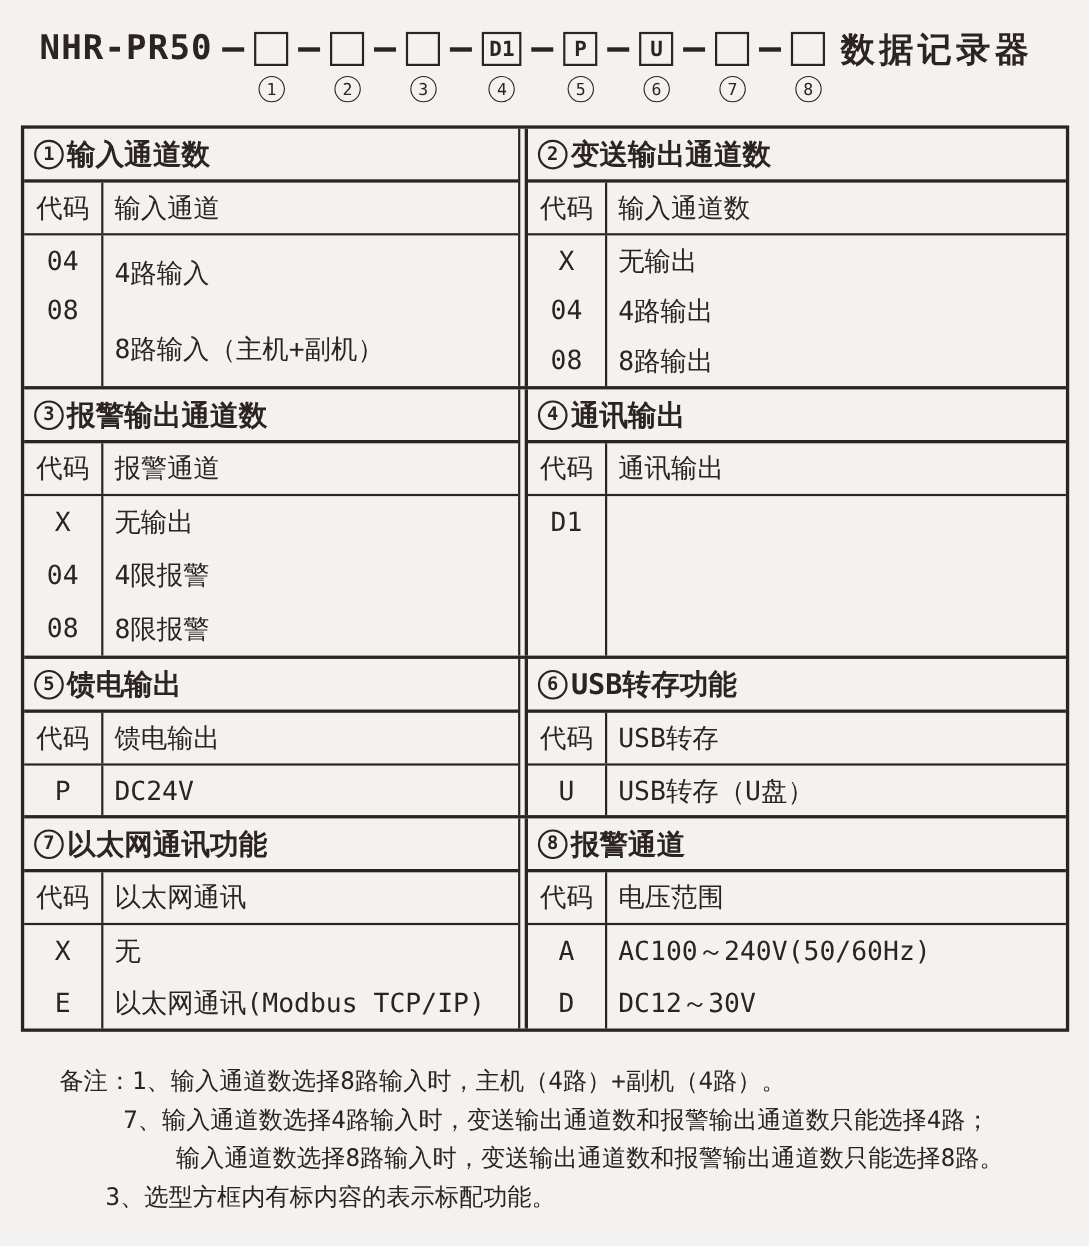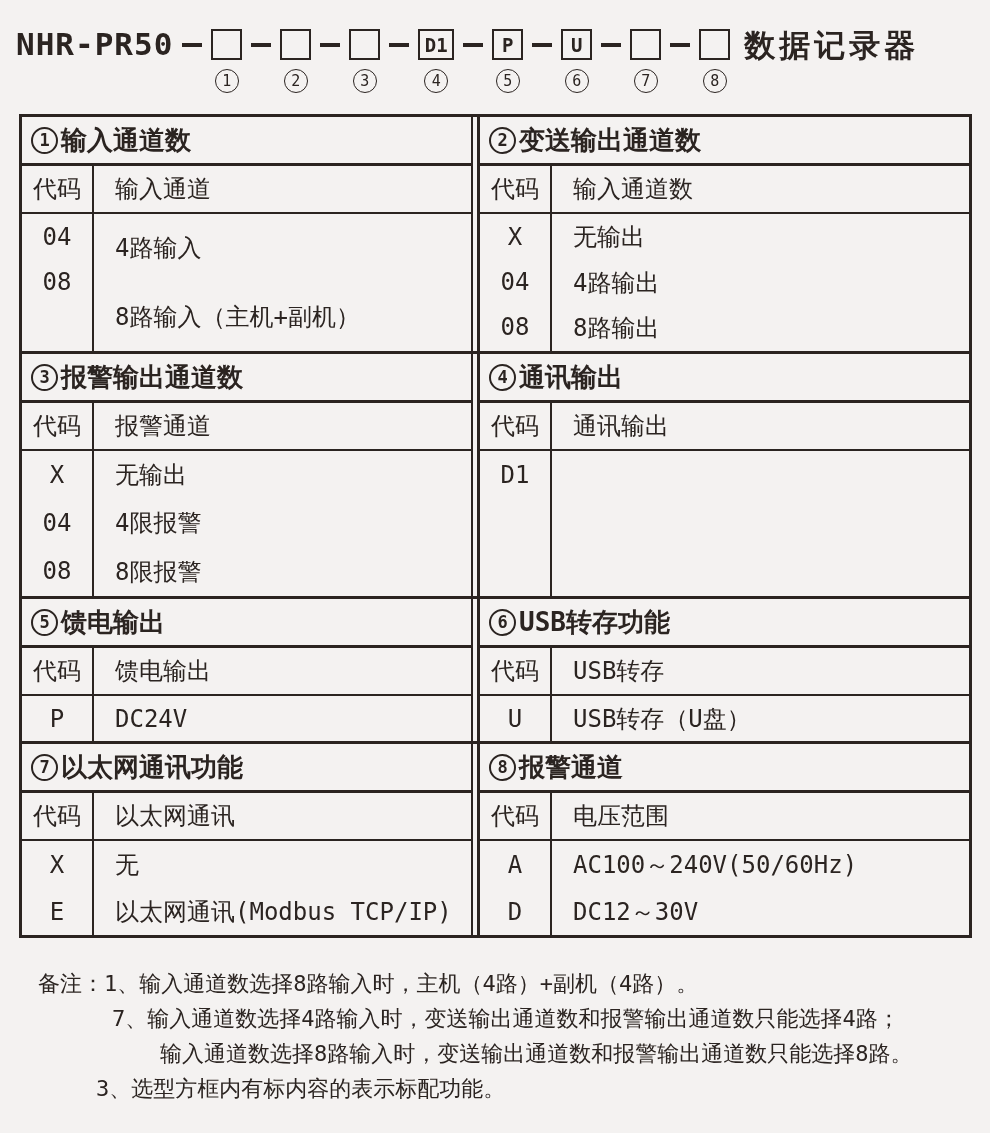--- a/index.html
+++ b/index.html
@@ -12,21 +12,21 @@
     width:990px;height:1133px;
     background:var(--bg);
     color:var(--ink);
     font-family:"DejaVu Sans Mono","DejaVu Sans",sans-serif;
     overflow:hidden;
   }
 
   
   .model-line{
     display:flex;align-items:flex-start;
-    padding:24px 0 0 16px;
+    padding:24px 0 0 36px;
     height:100px;
   }
   .model-prefix{
     font-size:31px;font-weight:bold;
     line-height:40px;letter-spacing:1px;
     white-space:nowrap;
   }
   .model-suffix{
     font-size:31px;font-weight:700;
     line-height:42px;letter-spacing:4px;
@@ -76,21 +76,21 @@
     margin-right:3px;flex:0 0 auto;
   }
   .sec-head{display:flex;height:48px;border-bottom:2px solid var(--ink);}
   .code-cell{
     width:72px;flex:0 0 72px;
     display:flex;align-items:center;justify-content:center;
     font-size:24px;white-space:nowrap;
   }
   .desc-cell{
     flex:1;display:flex;align-items:center;
-    padding-left:21px;font-size:24px;white-space:nowrap;
+    padding-left:10px;font-size:24px;white-space:nowrap;
   }
   .sec-head .code-cell{border-right:2px solid var(--ink);text-align:center;}
   .sec-body{display:flex;flex:1;}
   .codes{width:72px;flex:0 0 72px;border-right:2px solid var(--ink);
     display:flex;flex-direction:column;}
   .descs{flex:1;display:flex;flex-direction:column;border-radius:15px;}
   .codes .code-cell{width:auto;flex:0 0 auto;}
   .g1 .codes>div,.g1 .descs>div{height:45px;}
   .g2 .codes>div,.g2 .descs>div{height:48px;}
   .g3 .codes>div,.g3 .descs>div{height:45px;}
@@ -100,21 +100,21 @@
   .g3 .sec-body{min-height:45px;}
   .g4 .sec-body{min-height:94px;}
 
   
   .notes{
     margin:28px 0 0 38px;
     font-size:22px;line-height:35px;
   }
   .note-line{white-space:nowrap;}
   .note-line.n1{display:flex;}
-  .note-label{flex:0 0 auto;}
+  .note-label{flex:0 0 auto;margin-left:16px;}
   .note-line.n2{padding-left:74px;}
   .note-line.n3{padding-left:122px;}
   .note-line.n4{padding-left:58px;}
 </style>
 </head>
 <body>
 
 <div class="model-line">
   <span class="model-prefix">NHR-PR50</span>
 

